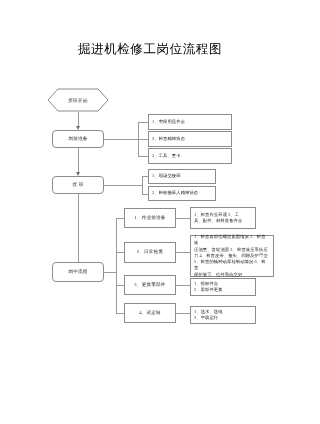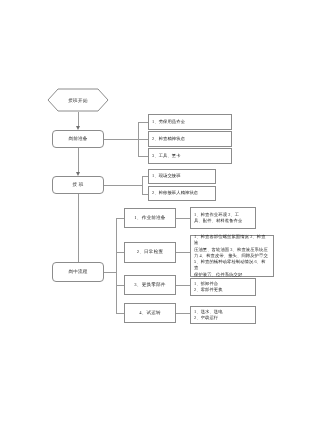--- a/index.html
+++ b/index.html
@@ -104,20 +104,21 @@
     border-left: 2.5px solid transparent;
     border-right: 2.5px solid transparent;
     border-top: 4px solid #6f6f6f;
   }
 </style>
 </head>
 <body>
 
 <div id="page">
 
+  <div id="title">掘进机检修工岗位流程图</div>
 
   <div id="start-node">
     <svg width="62" height="24" viewBox="0 0 62 24" xmlns="http://www.w3.org/2000/svg">
       <polygon points="11,1 51,1 61,12 51,23 11,23 1,12" fill="#ffffff" stroke="#8c8c8c" stroke-width="1"></polygon>
     </svg>
   </div>
   <div id="start-label">接班开始</div>
 
   <div class="ln-v" style="left:78px; top:112px; height:16px;"></div>
   <div class="arrow-down" style="left:75.5px; top:126px;"></div>

